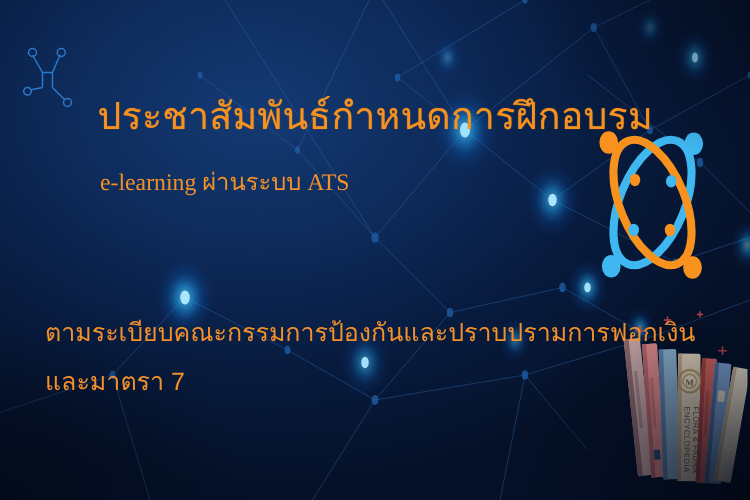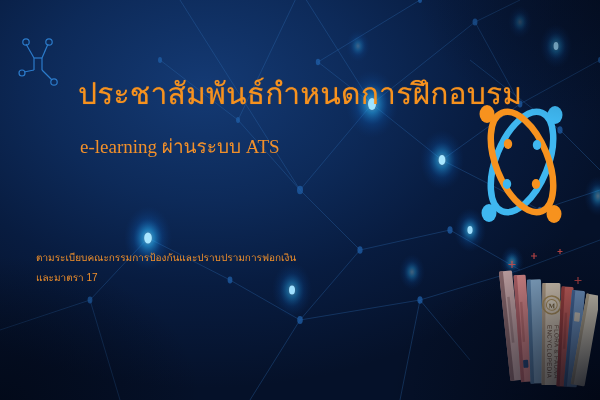--- a/index.html
+++ b/index.html
@@ -35,21 +35,21 @@
     font-size:30px;line-height:1.18;font-weight:400;
     color:#F7921E;letter-spacing:.2px;white-space:nowrap;
     text-shadow:0 0 1px rgba(247,146,30,.5);
   }
   #subtitle{
     left:80px;top:136px;
     font-size:19px;line-height:1.2;color:#F2902A;white-space:nowrap;font-family:Liberation Serif, serif;
   }
   #body-text{
     left:36px;top:248px;
-    font-size:10px;line-height:1.95;color:#F2902A;
+    font-size:20px;line-height:1.95;color:#F2902A;
   }
   #body-text .ln{display:block;white-space:nowrap;}
 </style>
 </head>
 <body>
 
 <div id="banner">
 
   <svg id="netsvg" width="600" height="400">
     <g stroke="#2f6fb5" stroke-width="0.6" opacity="0.55" fill="none">
@@ -231,16 +231,16 @@
   </svg>
 
   <div id="vignette"></div>
 
   <div class="txtblock" id="title">ประชาสัมพันธ์กำหนดการฝึกอบรม</div>
 
   <div class="txtblock" id="subtitle">e-learning ผ่านระบบ ATS</div>
 
   <div class="txtblock" id="body-text">
     <span class="ln">ตามระเบียบคณะกรรมการป้องกันและปราบปรามการฟอกเงิน</span>
-    <span class="ln">และมาตรา 17</span>
+    <span class="ln">และมาตรา 7</span>
   </div>
 
 </div>
 
 </body></html>

